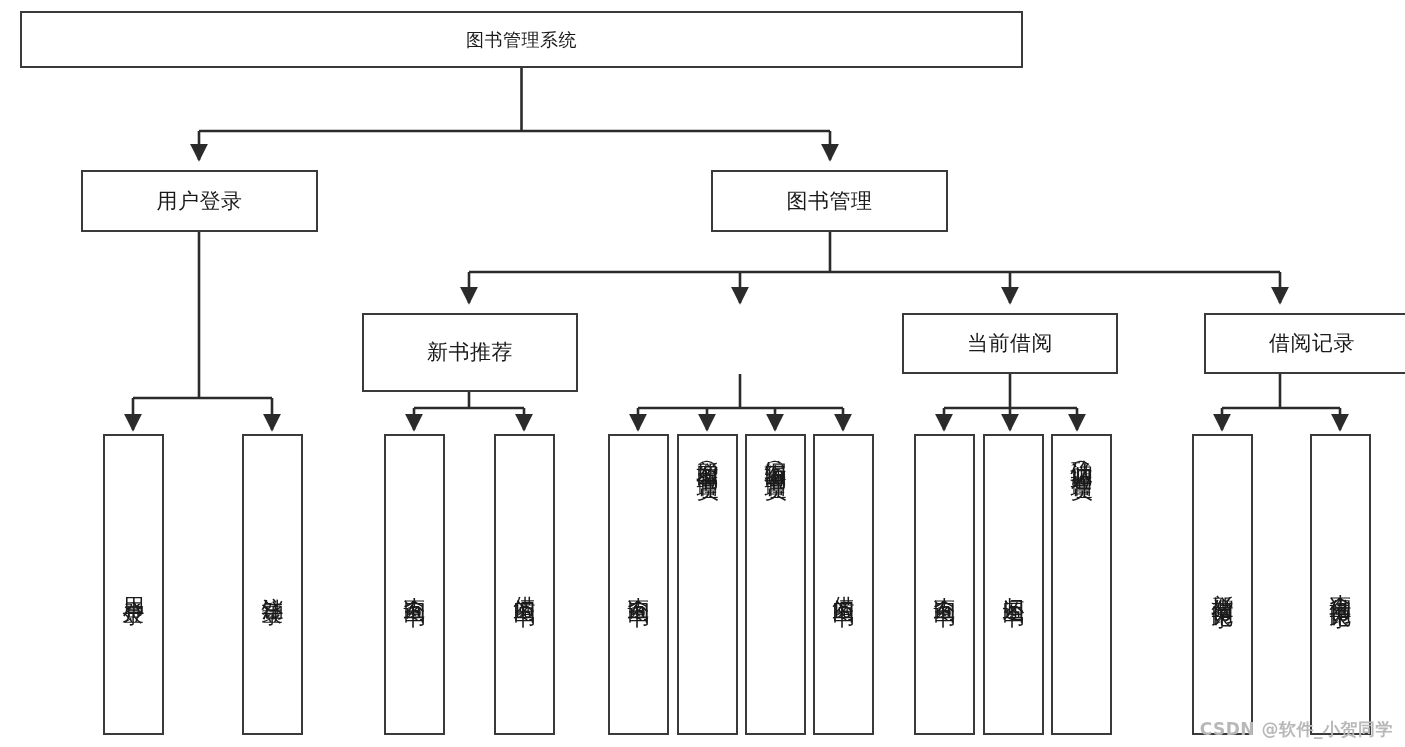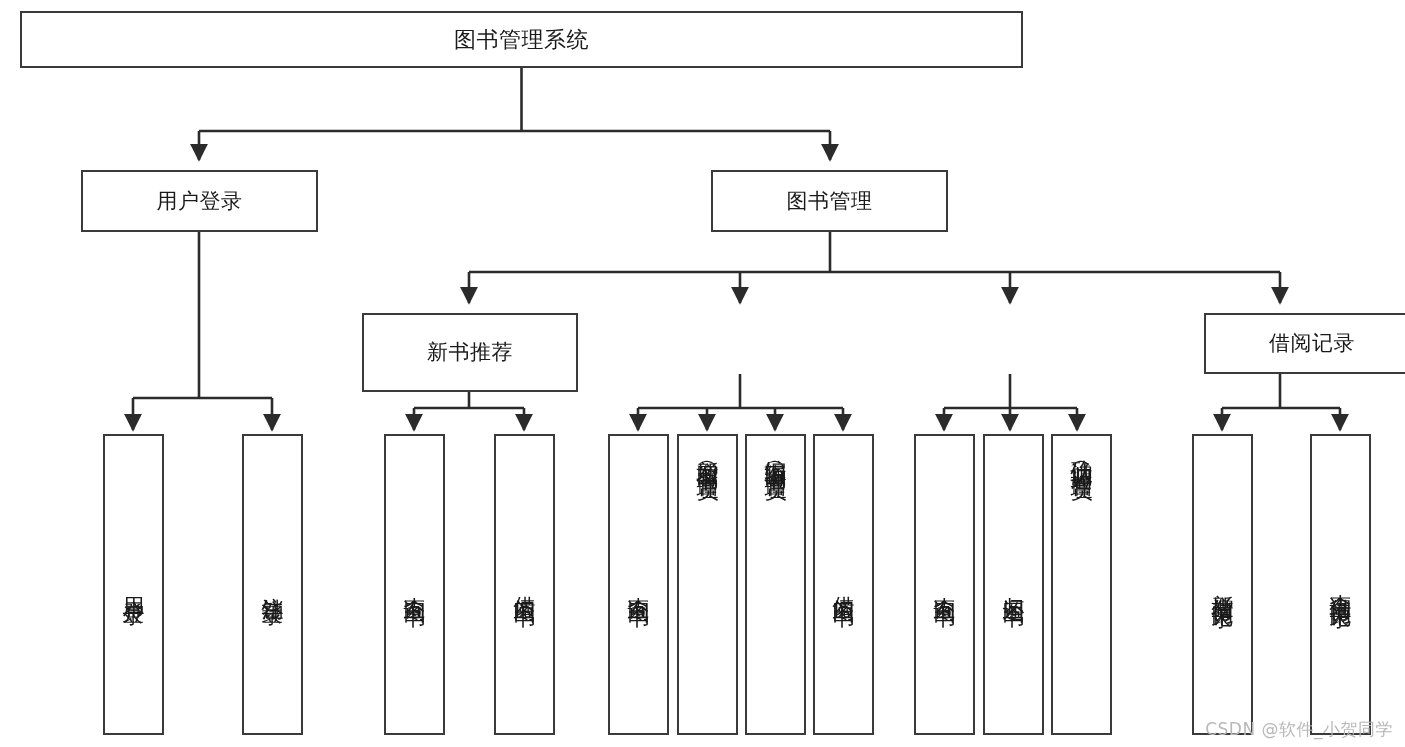--- a/index.html
+++ b/index.html
@@ -41,21 +41,21 @@
     display: block;
     text-align: center;
     line-height: 1.08;
     letter-spacing: 0.5px;
   }
   
   .node.horiz .node-label {
     writing-mode: horizontal-tb;
     font-size: 21px;
   }
-  .node.root .node-label { font-size: 22px; text-align: right; }
+  .node.root .node-label { font-size: 18px; text-align: right; }
   
   .node.vert {
     align-items: flex-start;
     justify-content: center;
     padding-top: 6px;
   }
   .node.vert .node-label {
     writing-mode: vertical-rl;
     text-orientation: upright;
     font-size: 22px;
@@ -69,20 +69,21 @@
   }
   #watermark {
     position: absolute;
     right: 12px;
     bottom: 6px;
     font-size: 17px;
     color: #b8b8b8;
     letter-spacing: 0.5px;
     z-index: 5;
     white-space: nowrap;
+    font-weight: bold;
   }
 </style>
 </head>
 <body>
 
 <div id="diagram-root">
 
   <svg id="edge-layer" viewBox="0 0 1405 747" xmlns="http://www.w3.org/2000/svg">
     <defs>
       <marker id="arrow" viewBox="0 0 10 10" refX="9" refY="5" markerWidth="7" markerHeight="7" orient="auto-start-reverse">
@@ -140,20 +141,23 @@
   <div class="node horiz" style="left:81px; top:170px; width:237px; height:62px;">
     <span class="node-label">用户登录</span>
   </div>
   <div class="node horiz" style="left:711px; top:170px; width:237px; height:62px;">
     <span class="node-label">图书管理</span>
   </div>
 
   <div class="node horiz" style="left:362px; top:313px; width:216px; height:79px;">
     <span class="node-label">新书推荐</span>
   </div>
+  <div class="node horiz" style="left:902px; top:313px; width:216px; height:61px;">
+    <span class="node-label">当前借阅</span>
+  </div>
   <div class="node horiz" style="left:1172px; top:313px; width:216px; height:61px;margin-left:32px;">
     <span class="node-label">借阅记录</span>
   </div>
 
   <div class="node vert centered" style="left:103px; top:434px; width:61px; height:301px;">
     <span class="node-label">用户登录</span>
   </div>
   <div class="node vert centered" style="left:242px; top:434px; width:61px; height:301px;">
     <span class="node-label">注销登录</span>
   </div>

